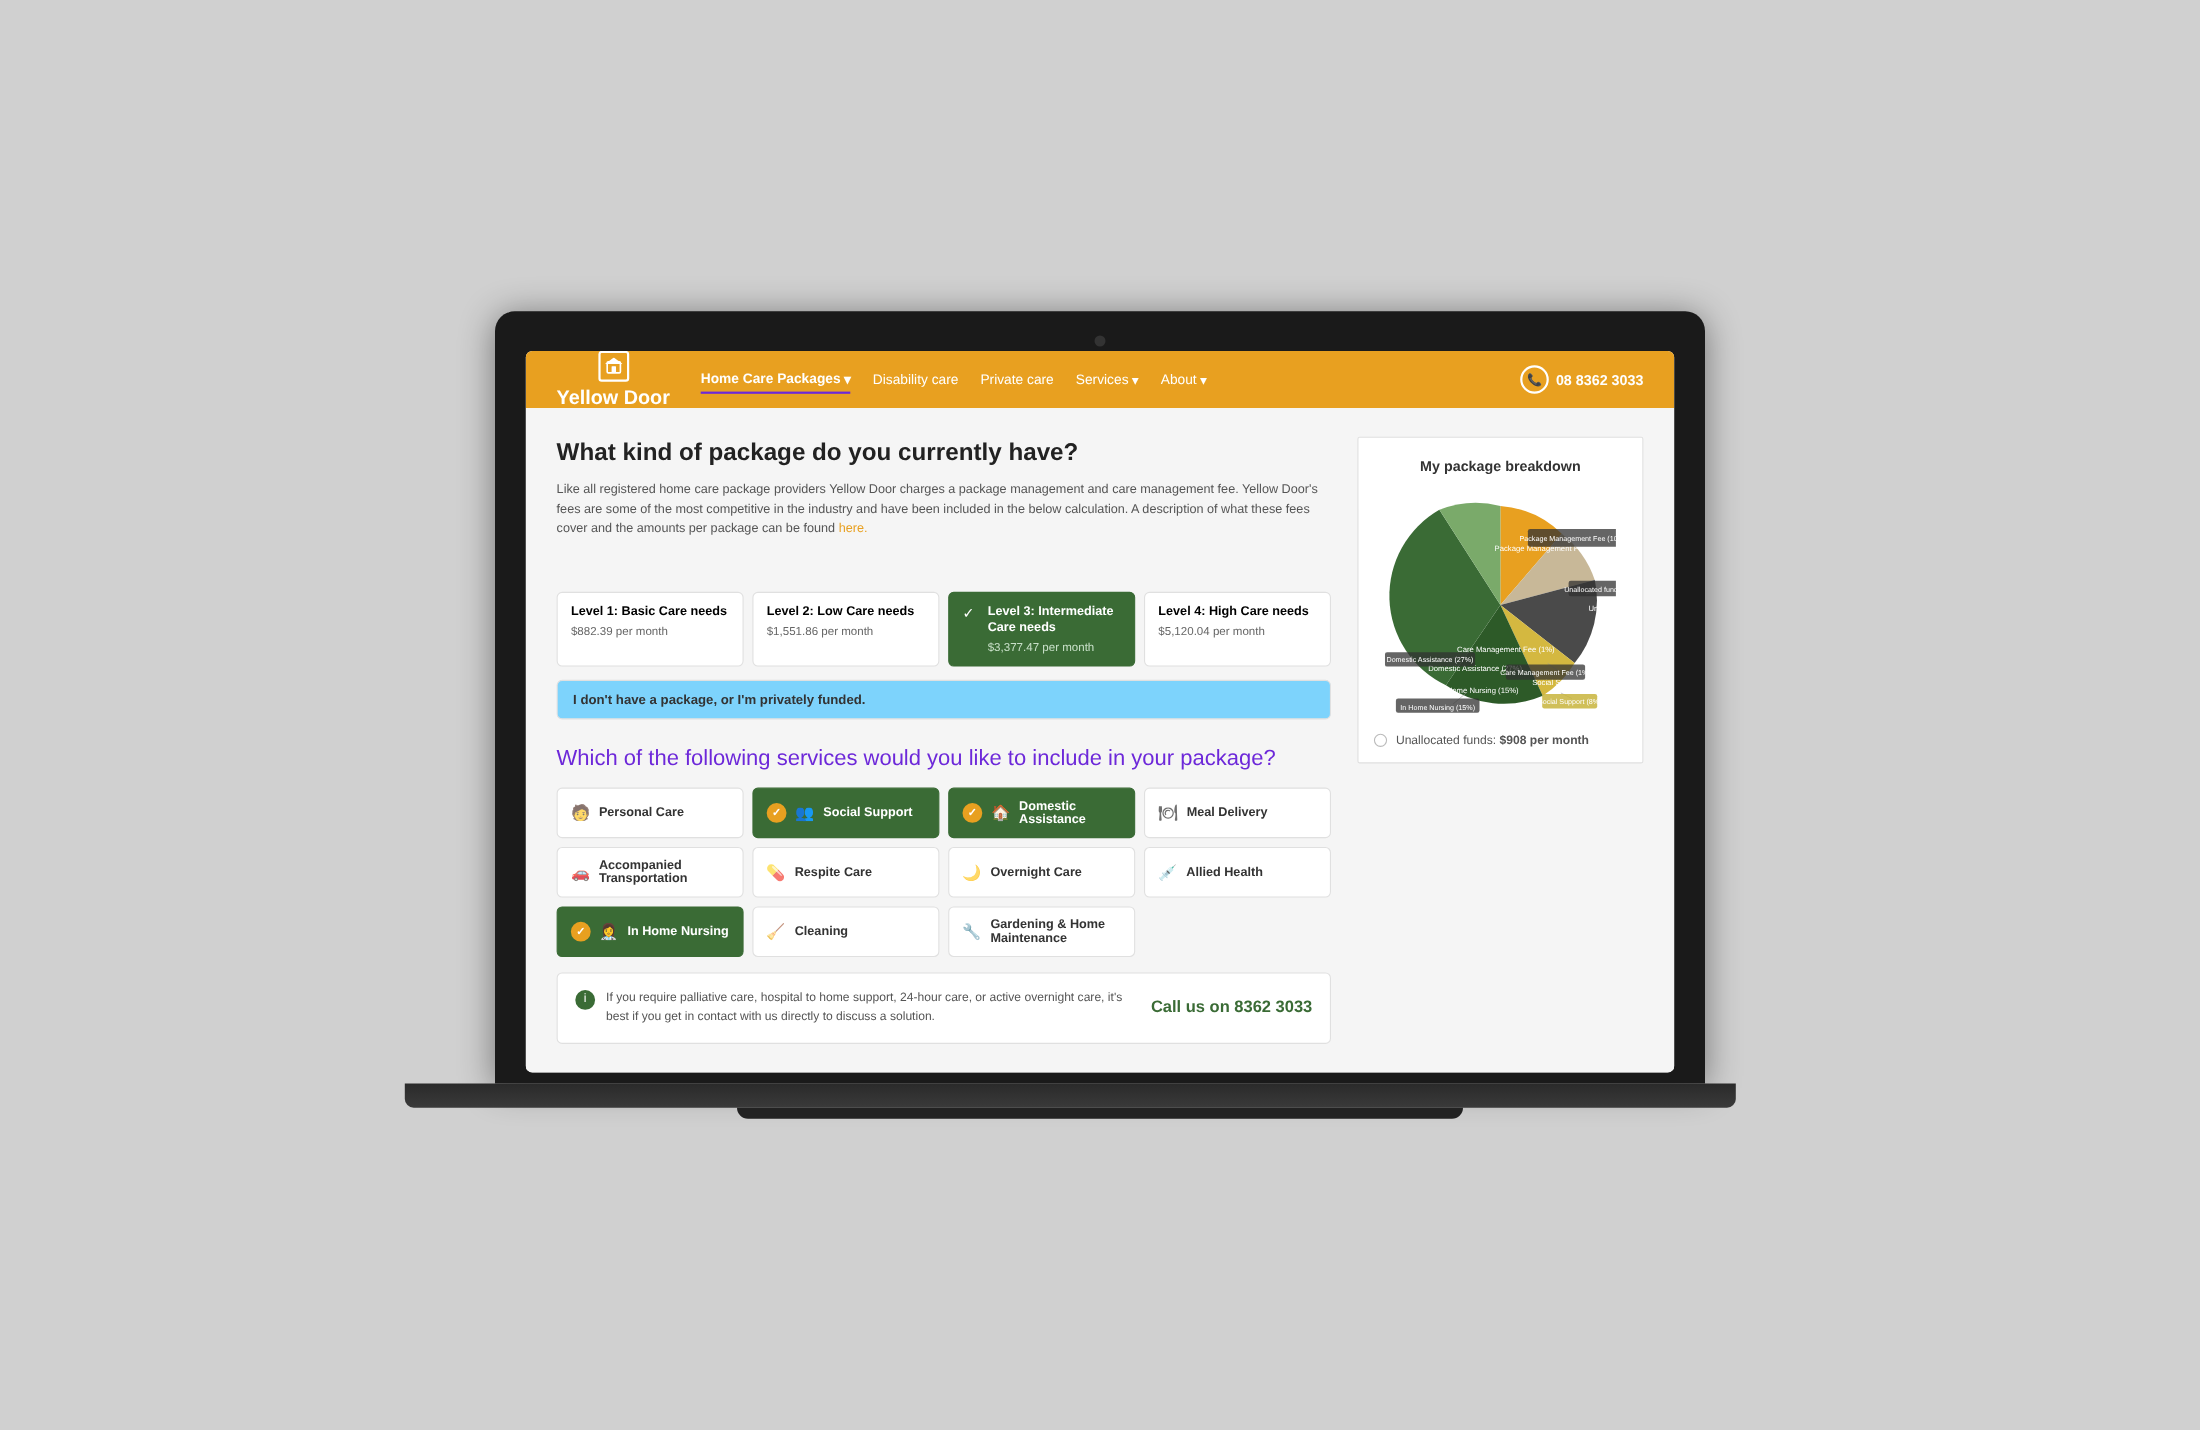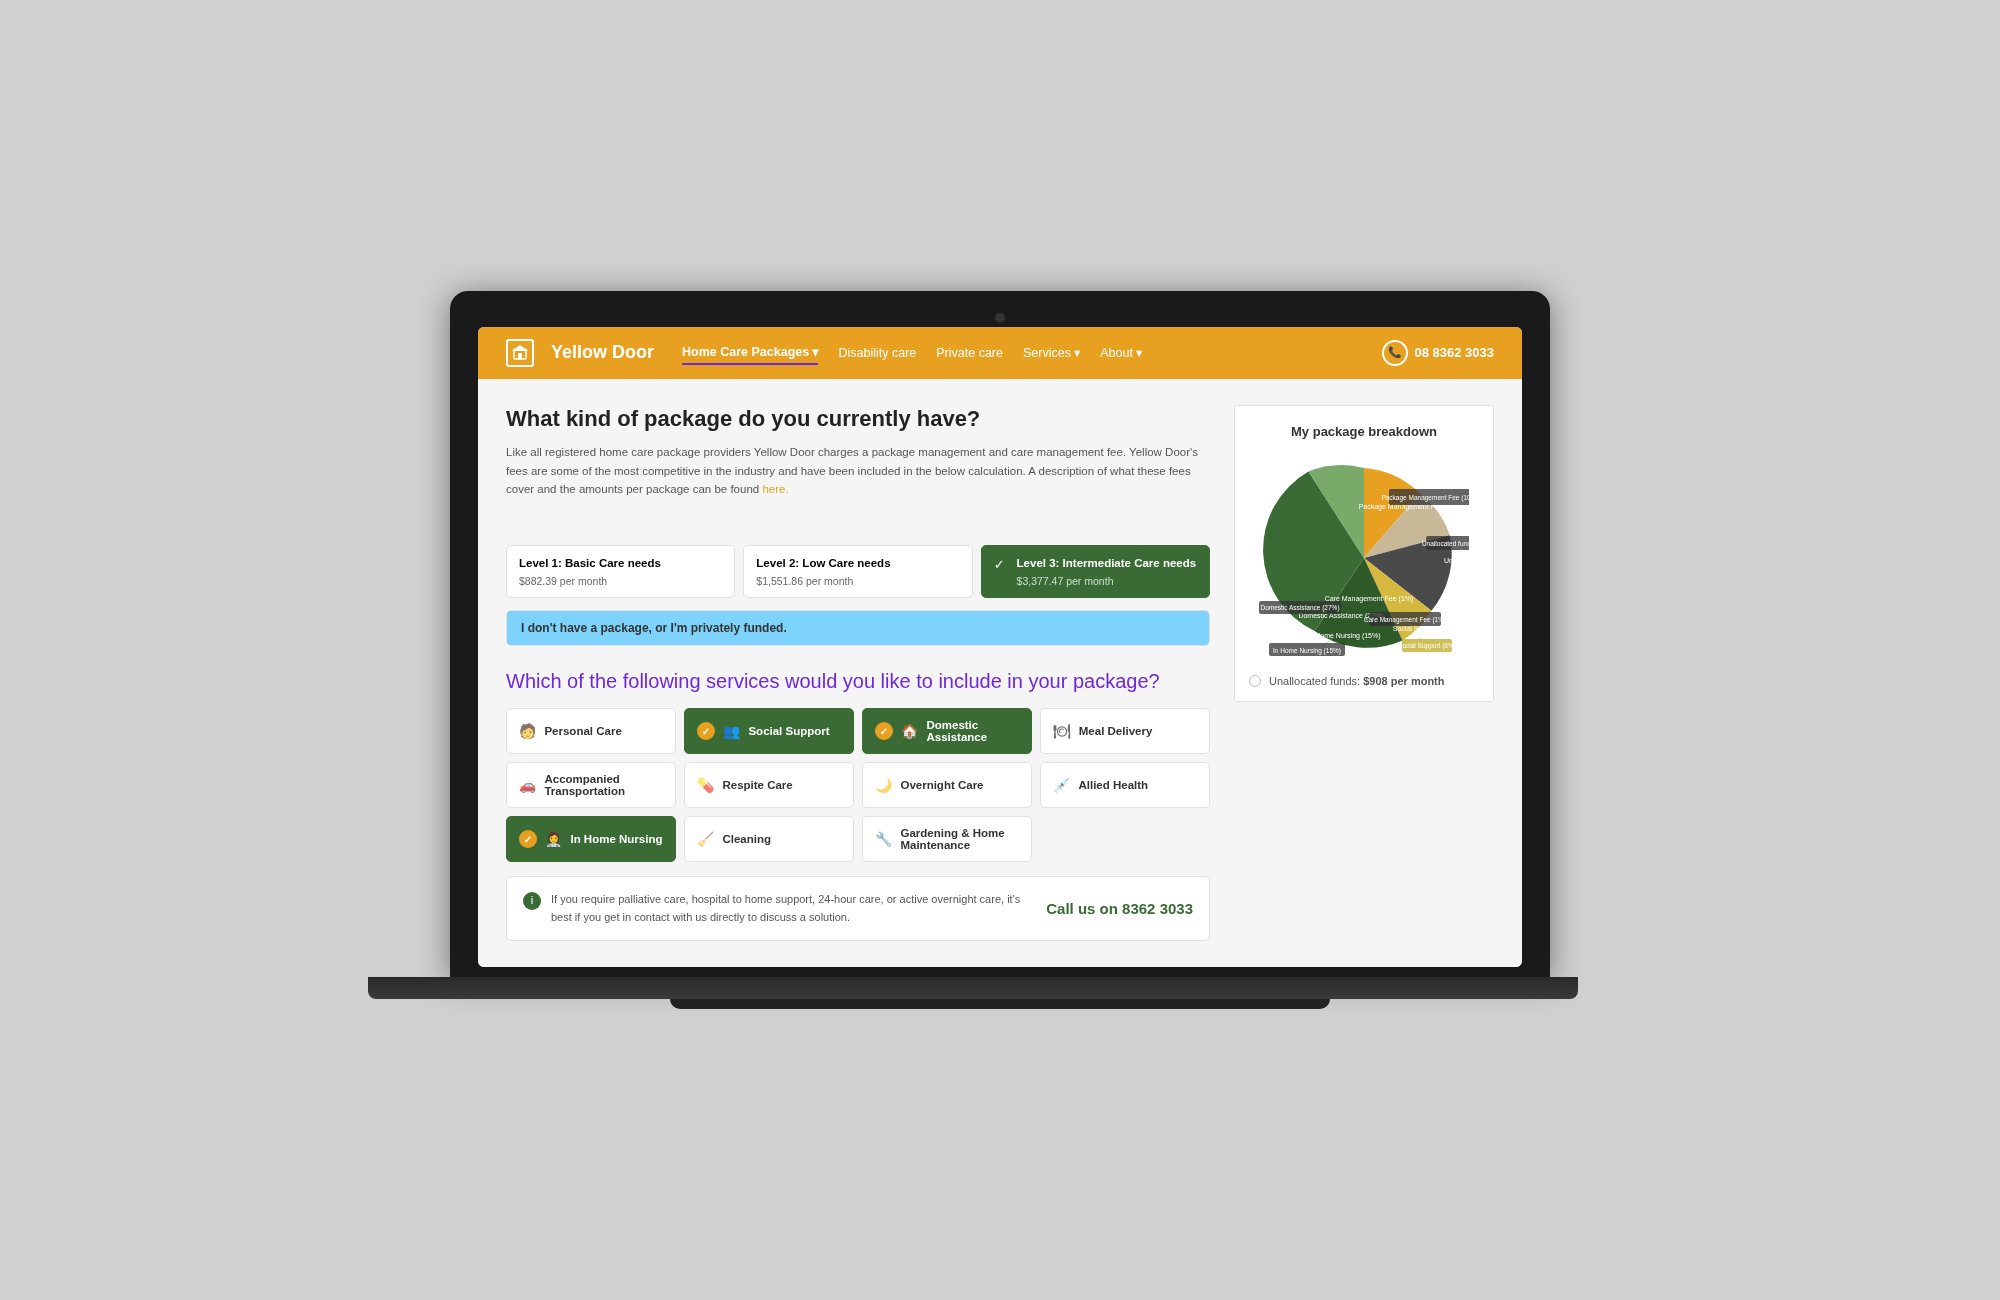--- a/index.html
+++ b/index.html
@@ -58,26 +58,27 @@
       background: #E8A020;
       display: flex;
       align-items: center;
       padding: 0 28px;
       height: 52px;
       gap: 0;
     }
     .nav-logo {
       display: flex;
       align-items: center;
-      gap: 17px;
+      gap: 4px;
       color: #fff;
       font-size: 18px;
       font-weight: bold;
       margin-right: 28px;
       white-space: nowrap;
+      flex-direction: column;
     }
     .nav-logo-icon {
       width: 28px;
       height: 28px;
       border: 2px solid #fff;
       border-radius: 3px;
       display: flex;
       align-items: center;
       justify-content: center;
       font-size: 14px;
@@ -399,20 +400,24 @@
             </div>
             <div class="package-card selected">
               <div style="display:flex;align-items:flex-start;gap:6px;">
                 <span class="package-card-check">✓</span>
                 <div>
                   <div class="package-card-title">Level 3: Intermediate Care needs</div>
                   <div class="package-card-price">$3,377.47 per month</div>
                 </div>
               </div>
             </div>
+            <div class="package-card">
+              <div class="package-card-title">Level 4: High Care needs</div>
+              <div class="package-card-price">$5,120.04 per month</div>
+            </div>
           </div>
 
           <div class="private-bar">
             <span>I don't have a package, or I'm privately funded.</span>
           </div>
 
           <h2 class="section-title">Which of the following services would you like to include in your package?</h2>
 
           <div class="services-grid">
 

